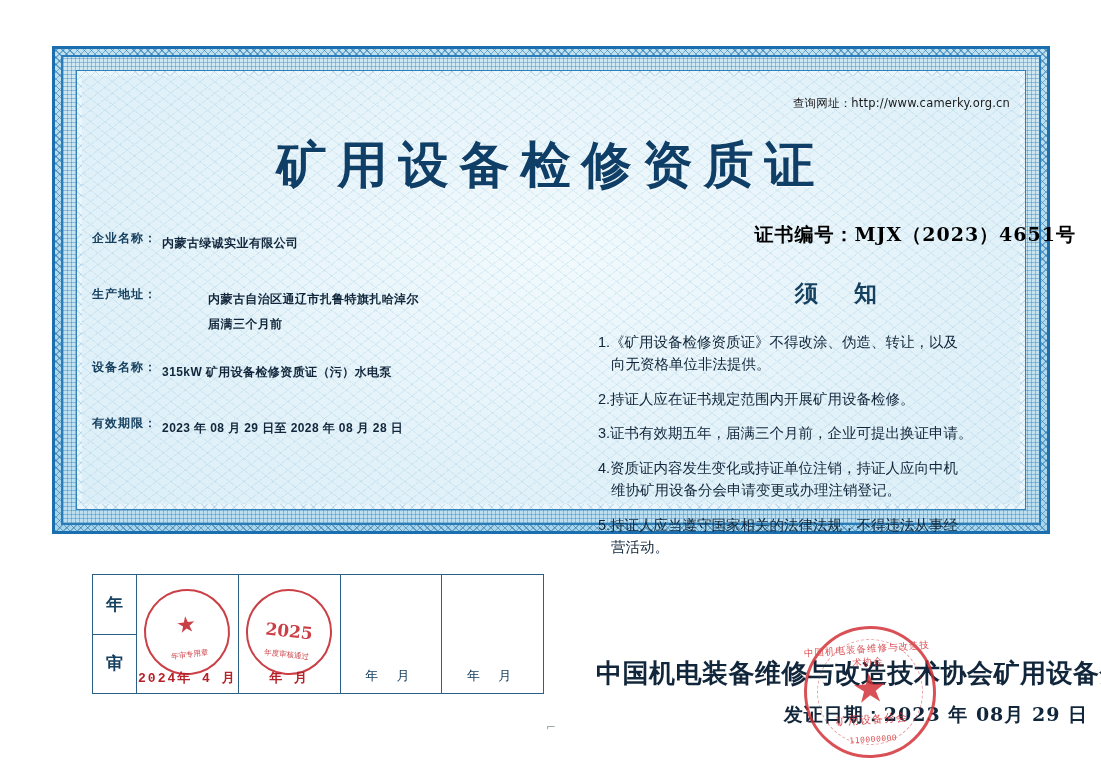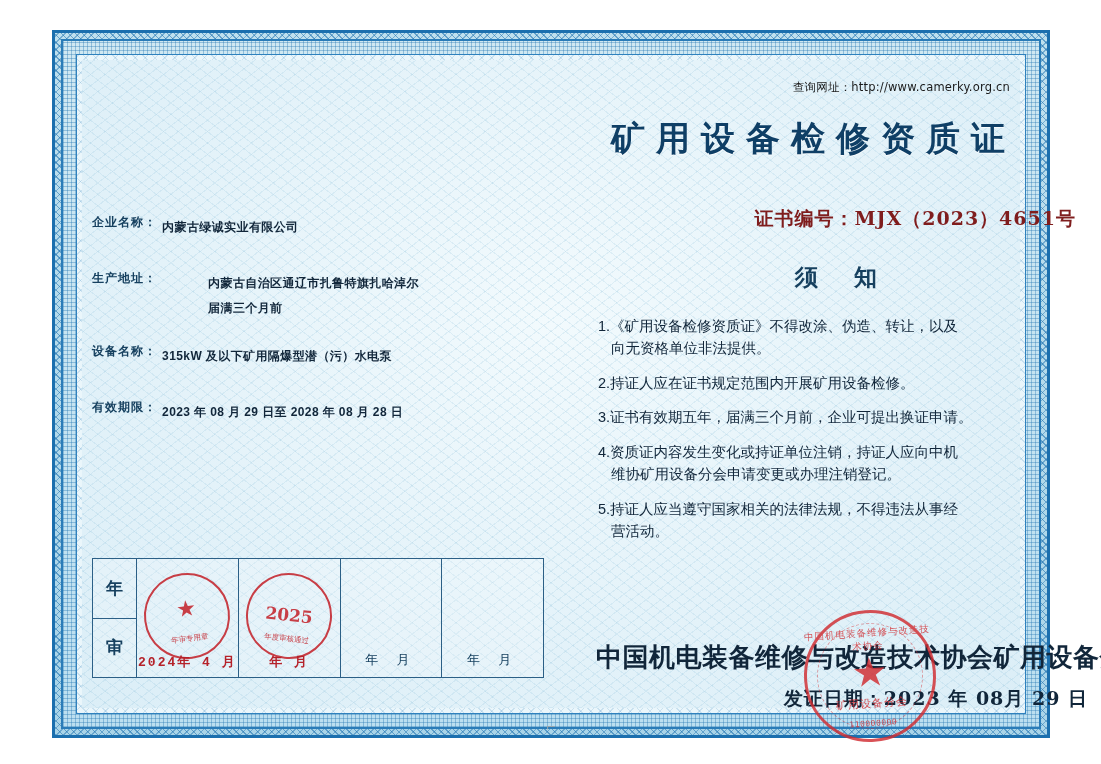--- a/index.html
+++ b/index.html
@@ -9,23 +9,23 @@
     height: 764px;
     background: #ffffff;
     font-family: "DejaVu Sans", "Liberation Sans", sans-serif;
     overflow: hidden;
   }
 
   
   #certificate {
     position: absolute;
     left: 52px;
-    top: 30px;
+    top: 46px;
     width: 998px;
-    height: 708px;
+    height: 488px;
     background: #dceef4;
   }
 
   
   .border-outer {
     position: absolute;
     inset: 0;
     border: 3px solid #1b6fae;
     background:
       repeating-linear-gradient(45deg, rgba(27,111,174,.55) 0 1px, rgba(255,255,255,0) 1px 5px),
@@ -83,24 +83,24 @@
     font-size: 11.5px;
     color: #1a1a1a;
     letter-spacing: .2px;
     white-space: nowrap;
   }
 
   .doc-title {
     position: absolute;
     left: 0; right: 0;
     top: 52px;
-    text-align: right;
-    font-family: "DejaVu Serif", "Liberation Serif", serif;
-    font-weight: 700;
-    font-size: 34px;
+    text-align: center;
+    font-family: "DejaVu Serif", "Liberation Serif", serif;
+    font-weight: 700;
+    font-size: 50px;
     letter-spacing: 11px;
     color: #0f3f66;
     text-shadow: 0 1px 0 rgba(255,255,255,.75);
   }
 
   
   .left-col {
     position: absolute;
     left: 6px;
     top: 150px;
@@ -239,21 +239,21 @@
   .right-col {
     position: absolute;
     left: 510px;
     top: 142px;
     width: 480px;
   }
   .cert-no {
     font-family: "DejaVu Serif", "Liberation Serif", serif;
     font-size: 19px;
     font-weight: 700;
-    color: #7f1d1d;
+    color: #000000;
     text-align: right;
     letter-spacing: 1px;
     white-space: nowrap;
   }
   .notice-title {
     margin-top: 30px;
     text-align: center;
     font-family: "DejaVu Serif", "Liberation Serif", serif;
     font-size: 23px;
     font-weight: 700;
@@ -389,21 +389,21 @@
       <div class="field addr">
         <span class="field-label">生产地址：</span>
         <span class="field-value">
           <span>内蒙古自治区通辽市扎鲁特旗扎哈淖尔</span>
           <span class="line2">届满三个月前</span>
         </span>
       </div>
 
       <div class="field">
         <span class="field-label">设备名称：</span>
-        <span class="field-value">315kW 及以下矿用隔爆型潜（污）水电泵</span>
+        <span class="field-value">315kW 矿用设备检修资质证（污）水电泵</span>
       </div>
 
       <div class="field">
         <span class="field-label">有效期限：</span>
         <span class="field-value">2023 年 08 月 29 日至 2028 年 08 月 28 日</span>
       </div>
     </div>
 
     <div class="review-table">
       <div class="rt-head">

